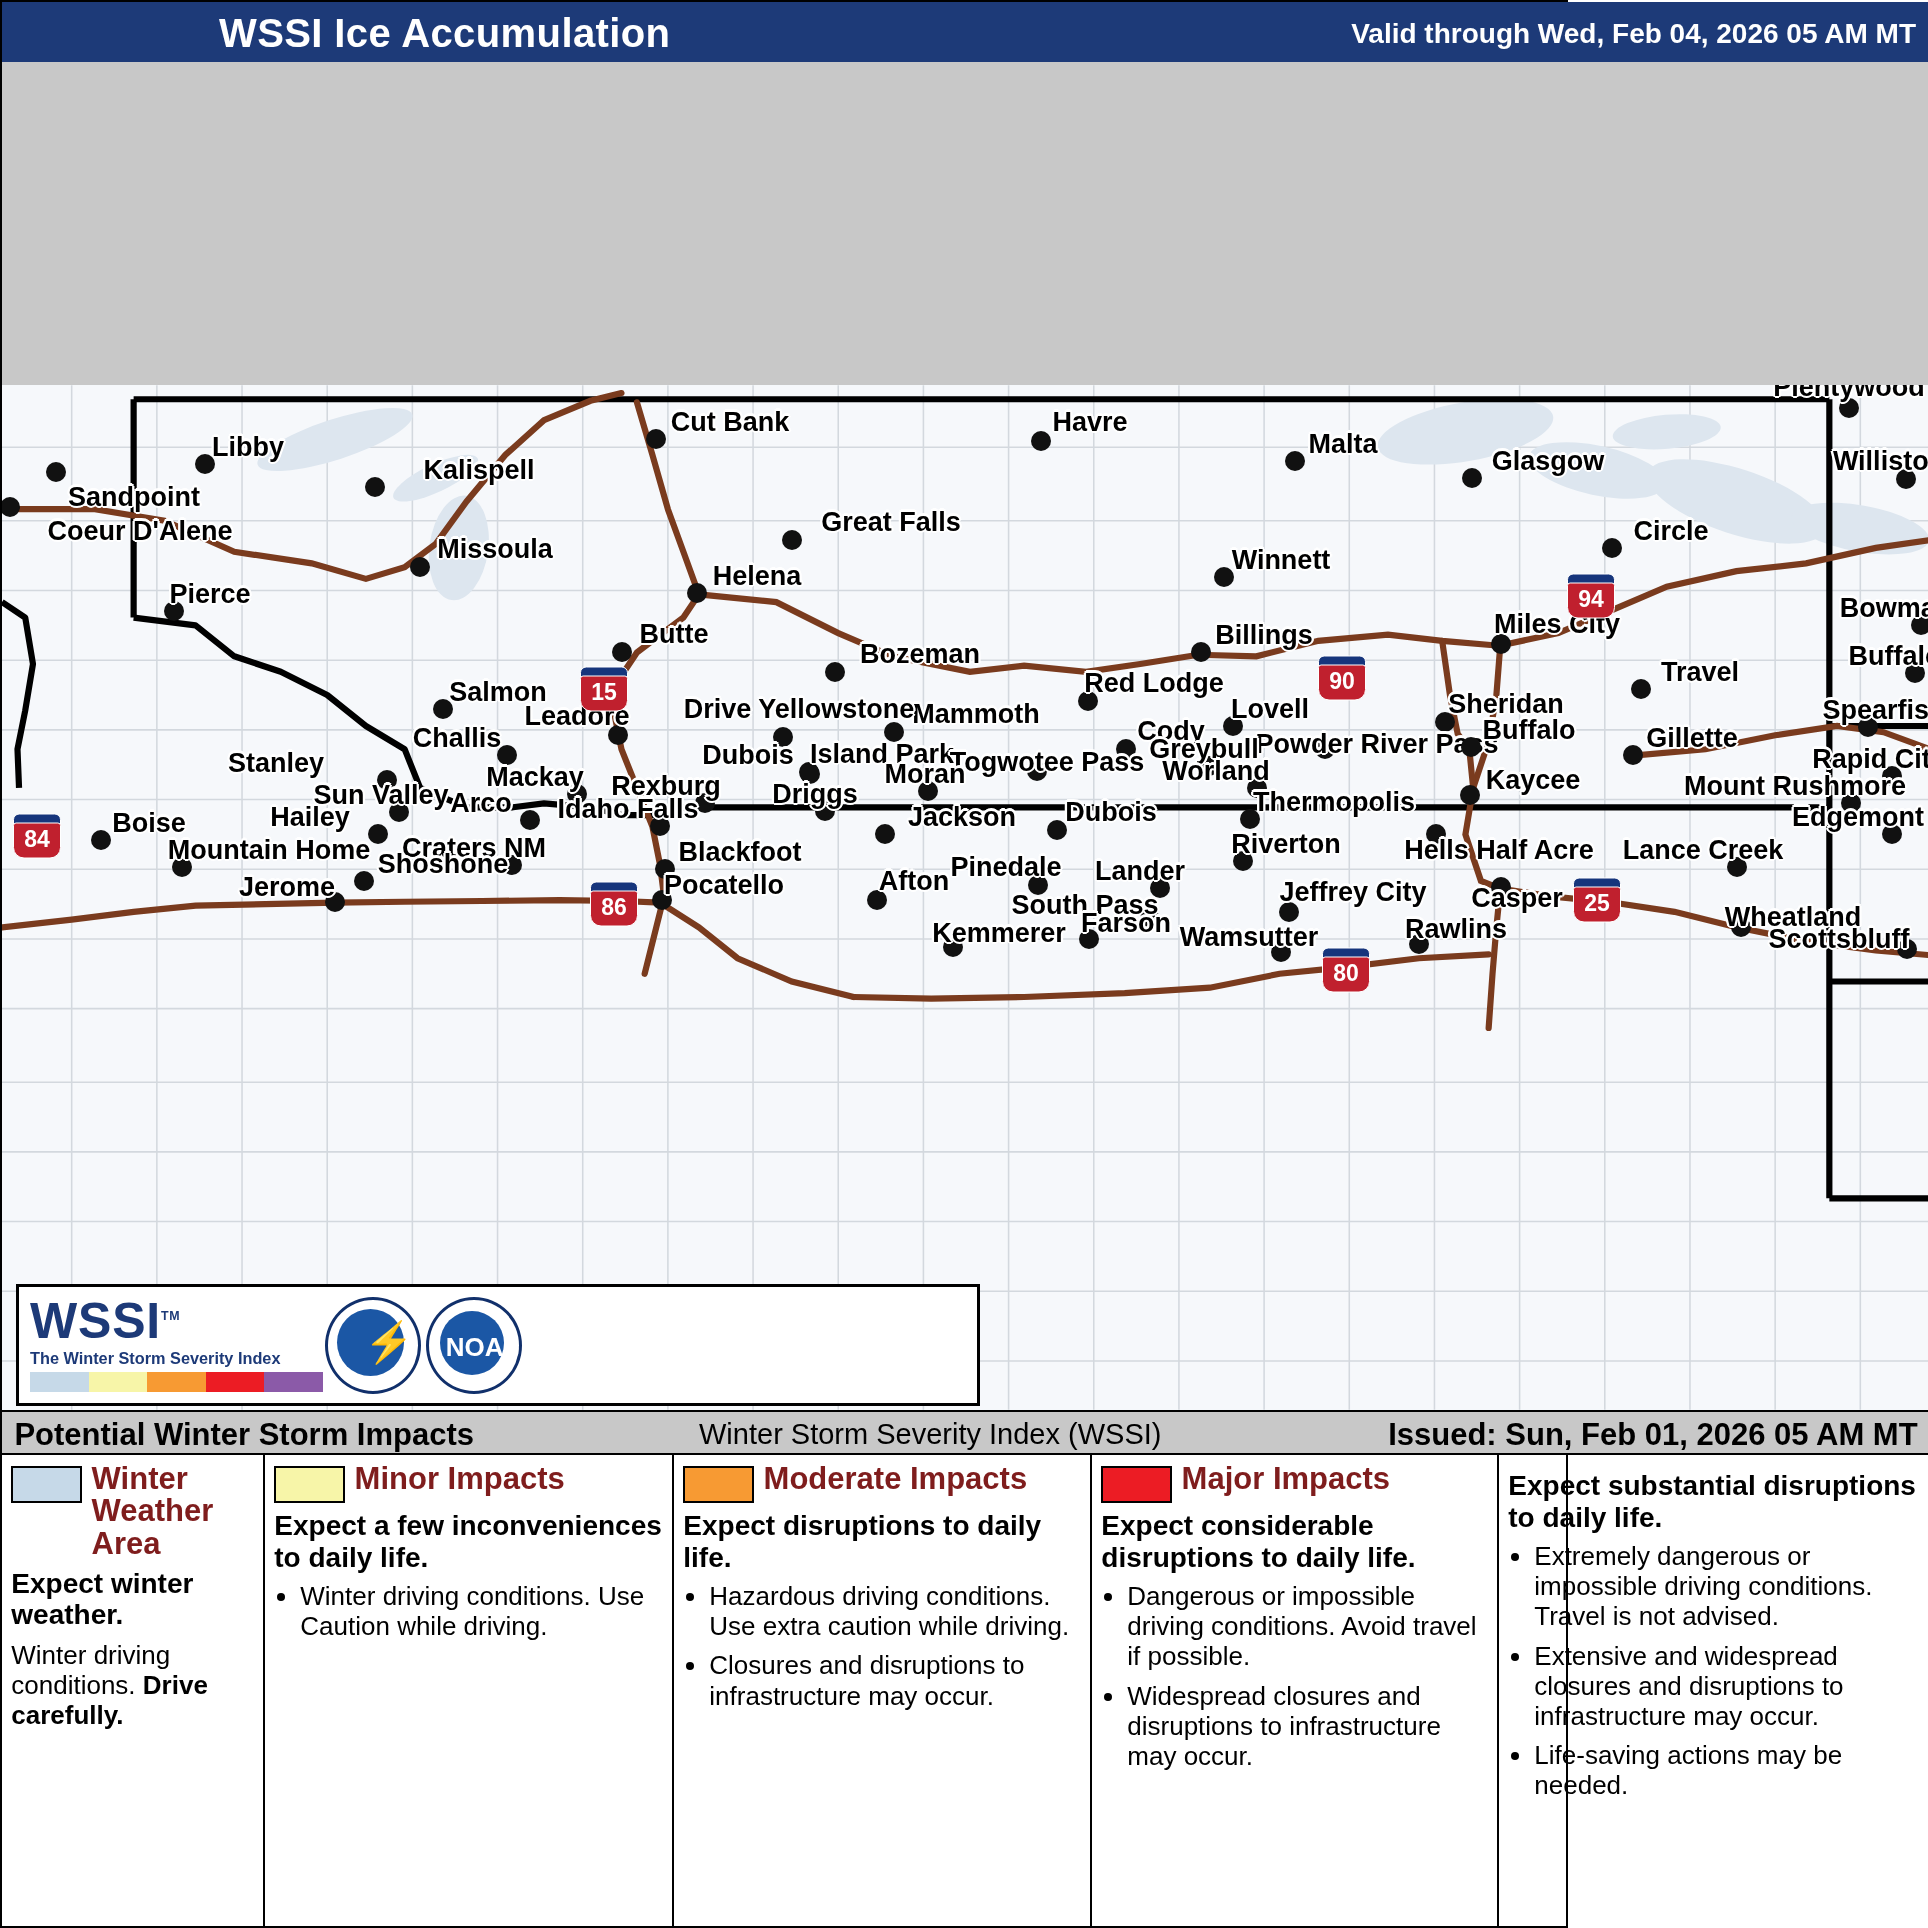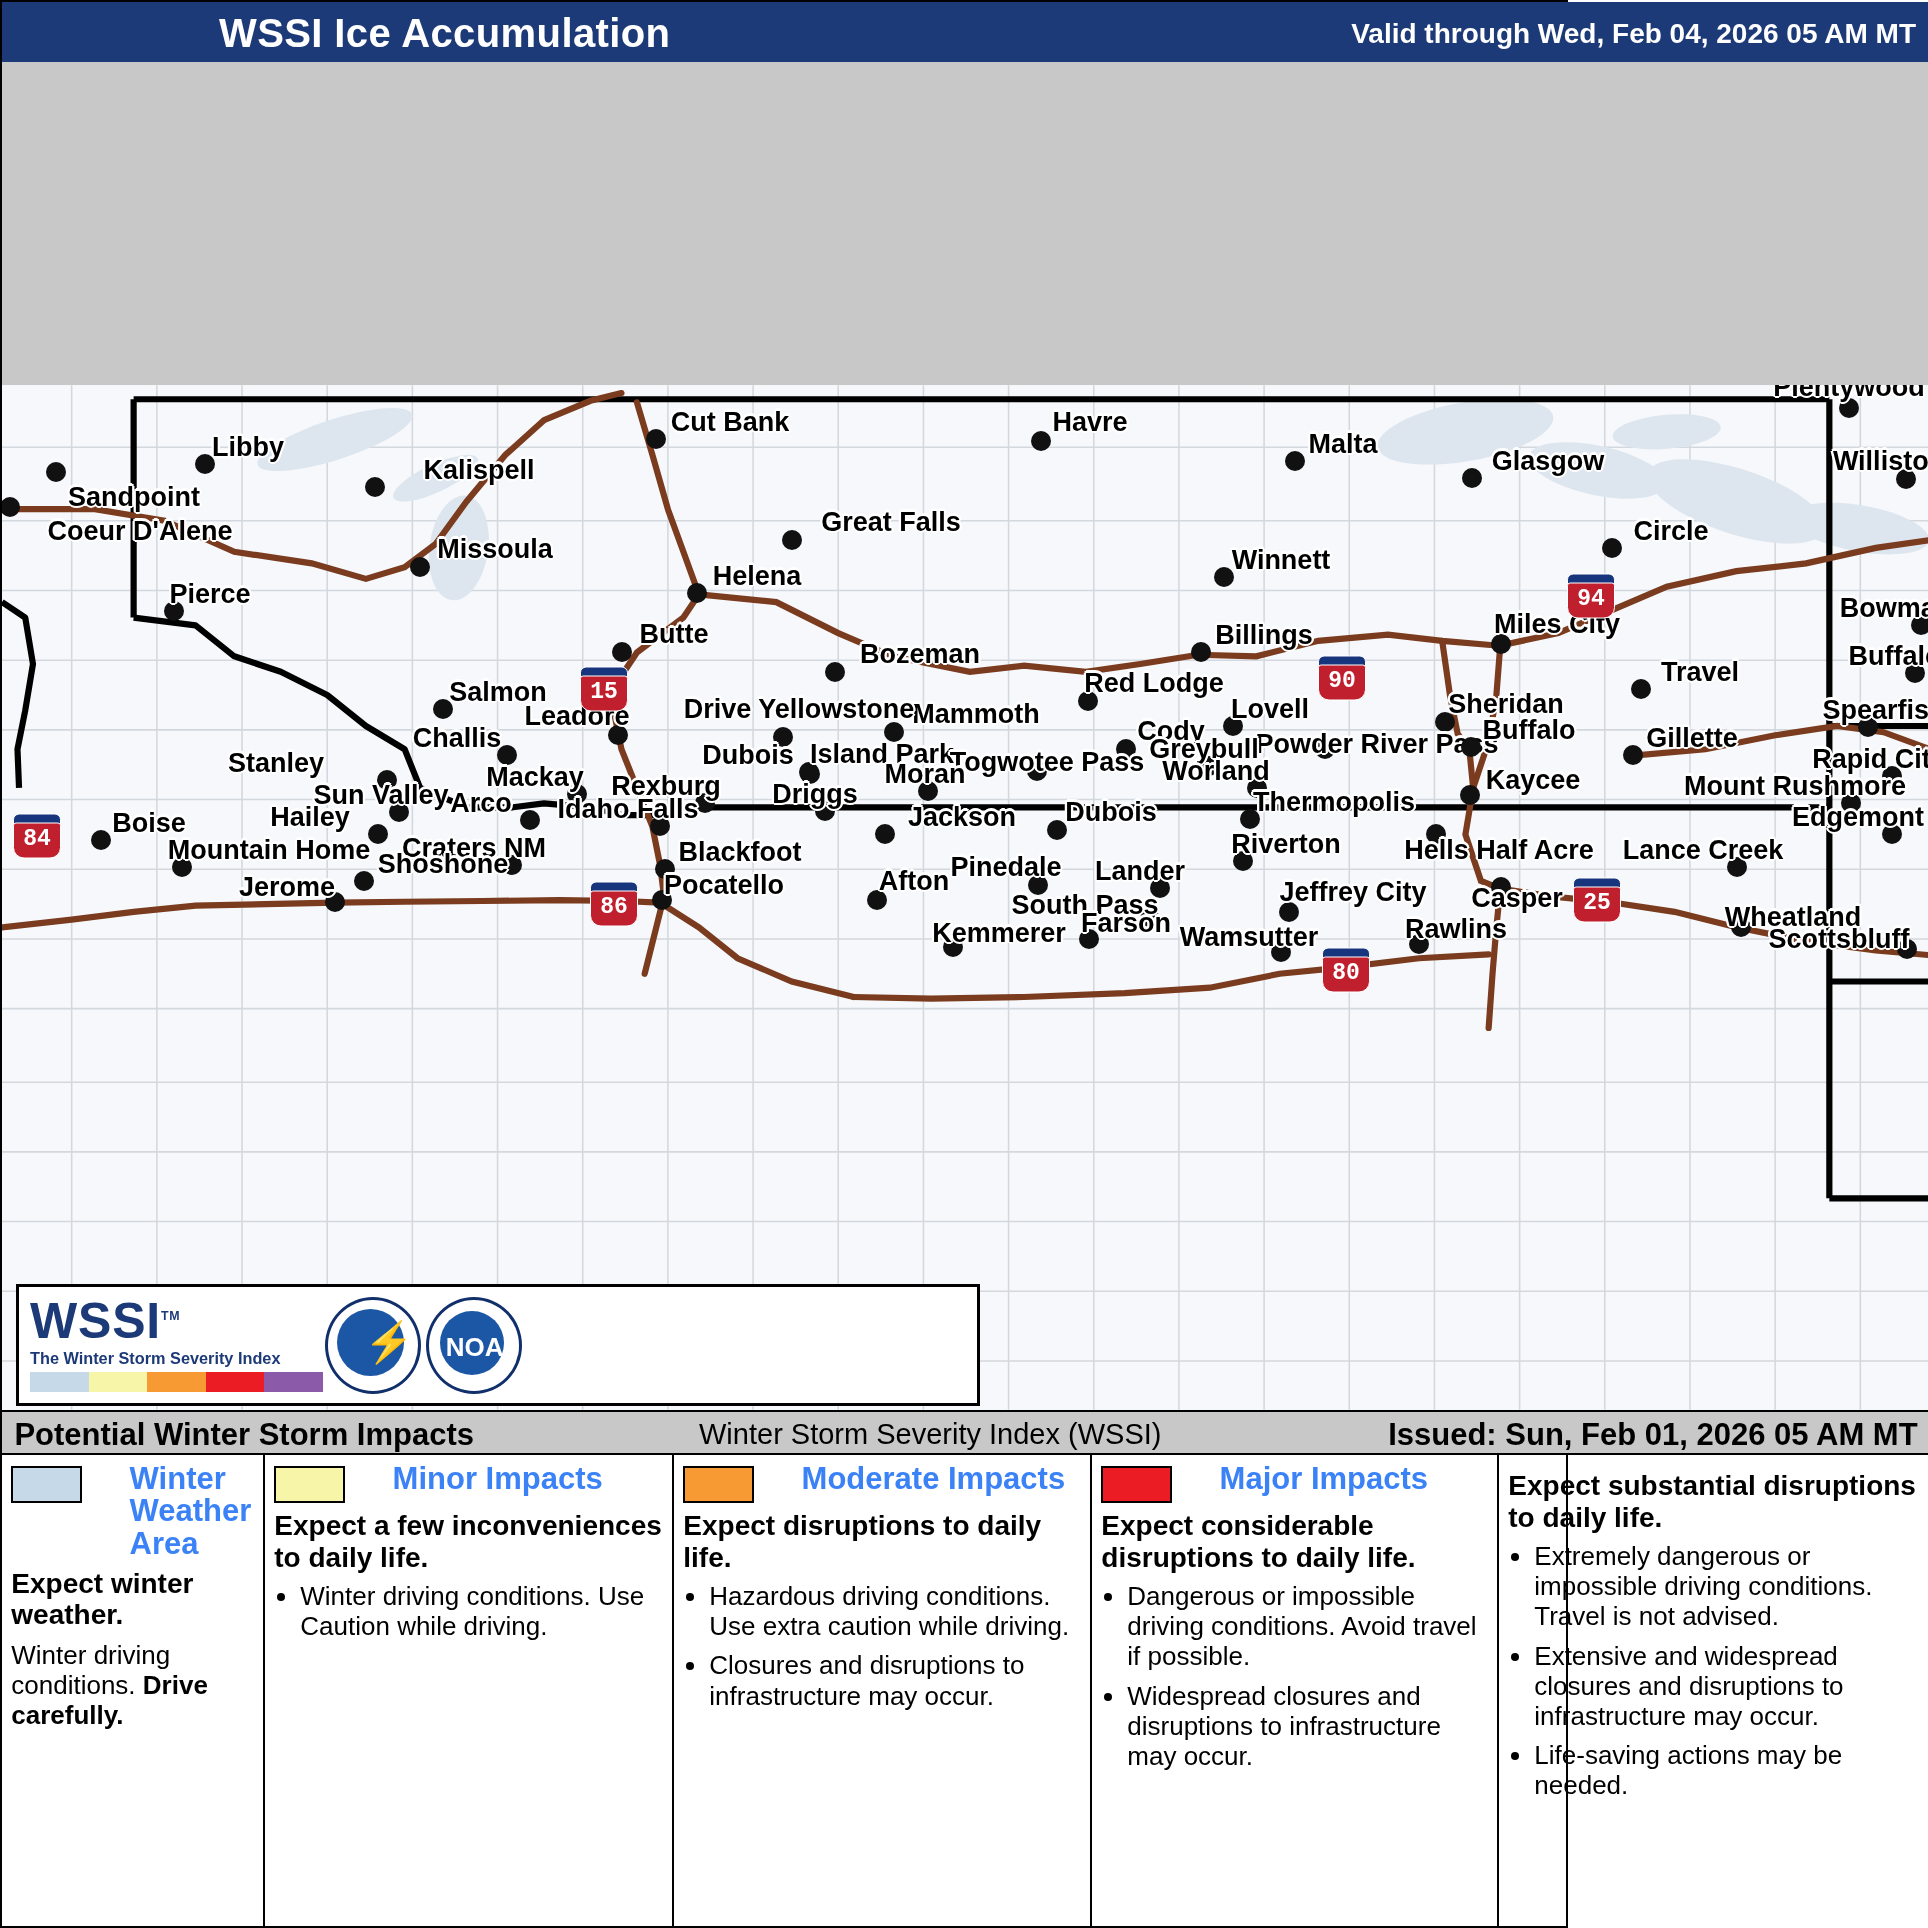--- a/index.html
+++ b/index.html
@@ -125,21 +125,21 @@
     border-radius: 3.1px 3.1px 11px 11px;
   }
   .shield .sh-num {
     position: absolute;
     left: 0; top: 12.4px;
     width: 48px;
     text-align: center;
     color: #fff;
     font-size: 23px;
     font-weight: bold;
-    font-family: Liberation Mono, monospace;
+    font-family: Liberation Sans, sans-serif;
   }
 
   
   .logo-box {
     position: absolute;
     left: 14px;
     top: 1282px;
     width: 964px;
     height: 122px;
     background: #fff;
@@ -309,22 +309,21 @@
     height: 37px;
     border: 2.3px solid #000;
     box-sizing: border-box;
     flex: none;
     margin-top: 3.1px;
   }
   .ltitle {
     font-size: 31px;
     font-weight: bold;
     line-height: 1.05;
-    color: #3b82f6;
-    margin-left: 38px;
+    color: #7f1d1d;
   }
   .lexpect {
     font-size: 28px;
     font-weight: bold;
     margin-top: 7.7px;
     line-height: 1.12;
     color: #000;
   }
   .lbody {
     font-size: 26px;

